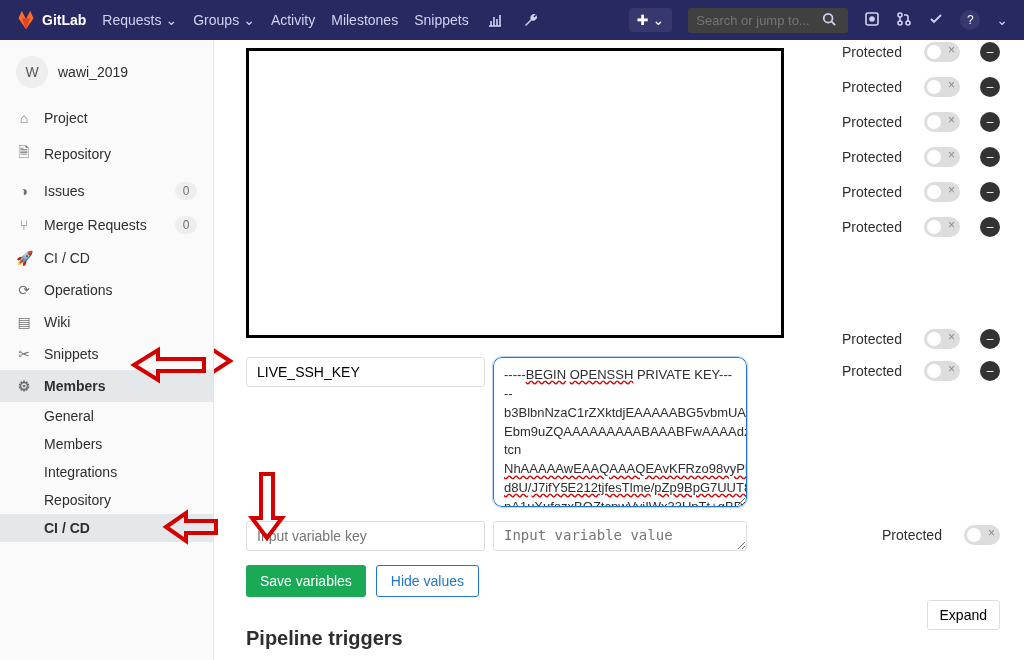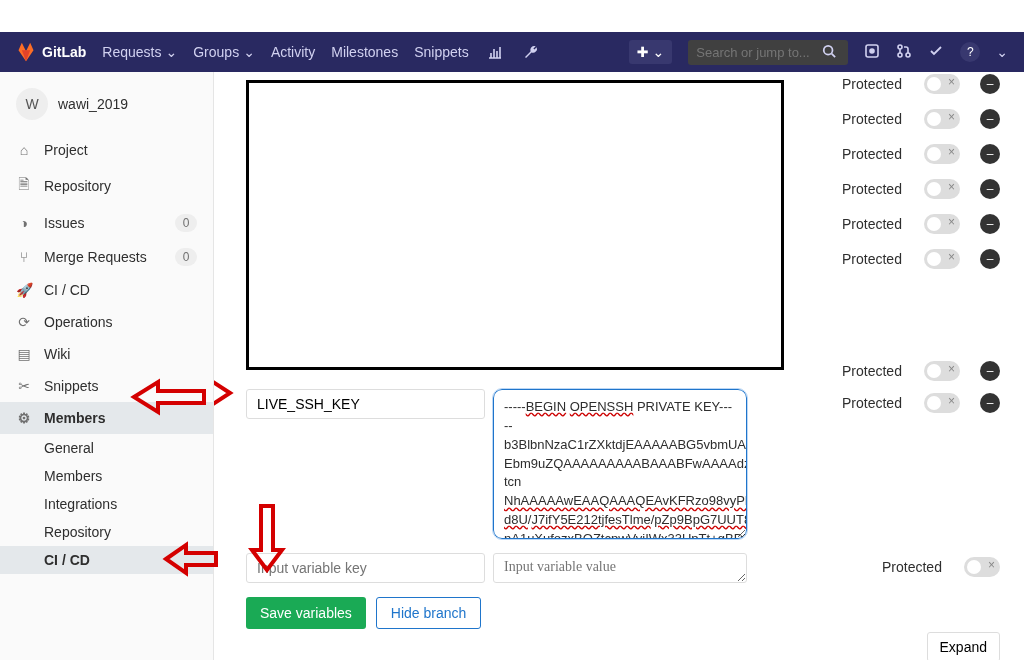--- a/index.html
+++ b/index.html
@@ -1,19 +1,19 @@
 <!DOCTYPE html>
 <html><head>
 <meta charset="utf-8">
 <style>
 * { box-sizing: border-box; margin: 0; padding: 0; }
 body { font-family: -apple-system, "Segoe UI", Helvetica, Arial, sans-serif; font-size: 14px; color: #2e2e2e; background: #fff; overflow: hidden; }
 
 
-.navbar { display:flex; align-items:center; height:40px; background:#292961; color:#fff; padding:0 16px; gap:16px;margin-top:32px; }
+.navbar { display:flex; align-items:center; height:40px; background:#292961; color:#fff; padding:0 16px; gap:16px; }
 .navbar .logo { display:flex; align-items:center; gap:6px; font-weight:600; }
 .nav-item { color:#d1d1f0; font-size:14px; cursor:pointer; display:flex; align-items:center; gap:4px; }
 .nav-item.icon-only { padding:0 2px; }
 .nav-spacer { flex:1; }
 .plus-btn { background:#38386f; border-radius:3px; padding:4px 8px; display:flex; align-items:center; gap:4px; }
 .search-box { background:#404040; border-radius:3px; padding:4px 8px; display:flex; align-items:center; gap:6px; min-width:160px; }
 .search-box input { background:transparent; border:0; color:#fff; outline:none; width:120px; font-size:13px;}
 .nav-icon { color:#d1d1f0; cursor:pointer; }
 .help { background:#38386f; border-radius:50%; width:20px; height:20px; display:flex; align-items:center; justify-content:center; font-size:12px;}
 
@@ -36,21 +36,21 @@
 .toggle::after { content:""; width:14px; height:14px; background:#fff; border-radius:50%; position:absolute; top:3px; left:3px;}
 .toggle .x { position:absolute; right:5px; top:1px; font-size:12px; color:#888;}
 .remove-btn { width:20px; height:20px; background:#333; color:#fff; border-radius:50%; display:flex; align-items:center; justify-content:center; font-size:12px; cursor:pointer;}
 .right-col { display:flex; align-items:center; gap:20px; margin-left:auto;}
 
 .big-box { width:538px; height:290px; border:3px solid #000; background:#fff; margin:8px 0 0;}
 .var-row { display:flex; gap:8px; margin-top:8px; align-items:flex-start;}
 .key-input { width:239px; height:30px; border:1px solid #ddd; border-radius:3px; padding:0 10px; font-size:14px;}
 .val-textarea { width:254px; height:150px; border:1px solid #1f75cb; outline:1px solid #bcd7f5; border-radius:9px; padding:8px 10px; font-size:13px; line-height:1.45; resize:both; overflow:auto; font-family:inherit;}
 .val-textarea .u { text-decoration:underline; text-decoration-color:#cc0000; text-decoration-style:wavy;}
-.val-input-small { width:254px; height:30px; border:1px solid #ddd; border-radius:3px; padding:0 10px; font-size:14px;font-family:Liberation Serif, serif;}
+.val-input-small { width:254px; height:30px; border:1px solid #ddd; border-radius:3px; padding:0 10px; font-size:14px;}
 
 .btn-primary { background:#1aaa55; color:#fff; border:0; border-radius:3px; padding:8px 14px; font-size:14px; cursor:pointer;}
 .btn-outline { background:#fff; color:#1f75cb; border:1px solid #1f75cb; border-radius:3px; padding:7px 14px; font-size:14px; cursor:pointer;}
 .btn-row { display:flex; gap:10px; margin-top:14px;}
 
 .section-title { font-size:20px; font-weight:600; margin-top:30px;}
 .section-desc { font-size:14px; color:#555; margin-top:6px; max-width:680px; line-height:1.5;}
 .expand-btn { position:absolute; right:24px; bottom:30px; border:1px solid #ddd; background:#fff; border-radius:3px; padding:6px 12px; font-size:14px; cursor:pointer;}
 
 
@@ -274,21 +274,21 @@
       <div class="right-col" style="margin-top:4px;">
           <span class="protected-lbl">Protected</span>
           <div class="toggle">
             <span class="x">×</span>
           </div>
         </div>
     </div>
 
     <div class="btn-row">
       <button class="btn-primary">Save variables</button>
-      <button class="btn-outline">Hide branch</button>
+      <button class="btn-outline">Hide values</button>
     </div>
 
     <div class="section-title">Pipeline triggers</div>
     <div class="section-desc">Triggers can force a specific branch or tag to get rebuilt with an API call. These tokens will impersonate their associated user including their access to projects and their project permissions.</div>
     <button class="expand-btn">Expand</button>
 
     <div class="arrow" style="left:-44px; top:308px;">
       <svg width="60" height="26">
           <polygon points="60,13 40,0 40,8 0,8 0,18 40,18 40,26" fill="none" stroke="#d40000" stroke-width="4"></polygon>
         </svg>

